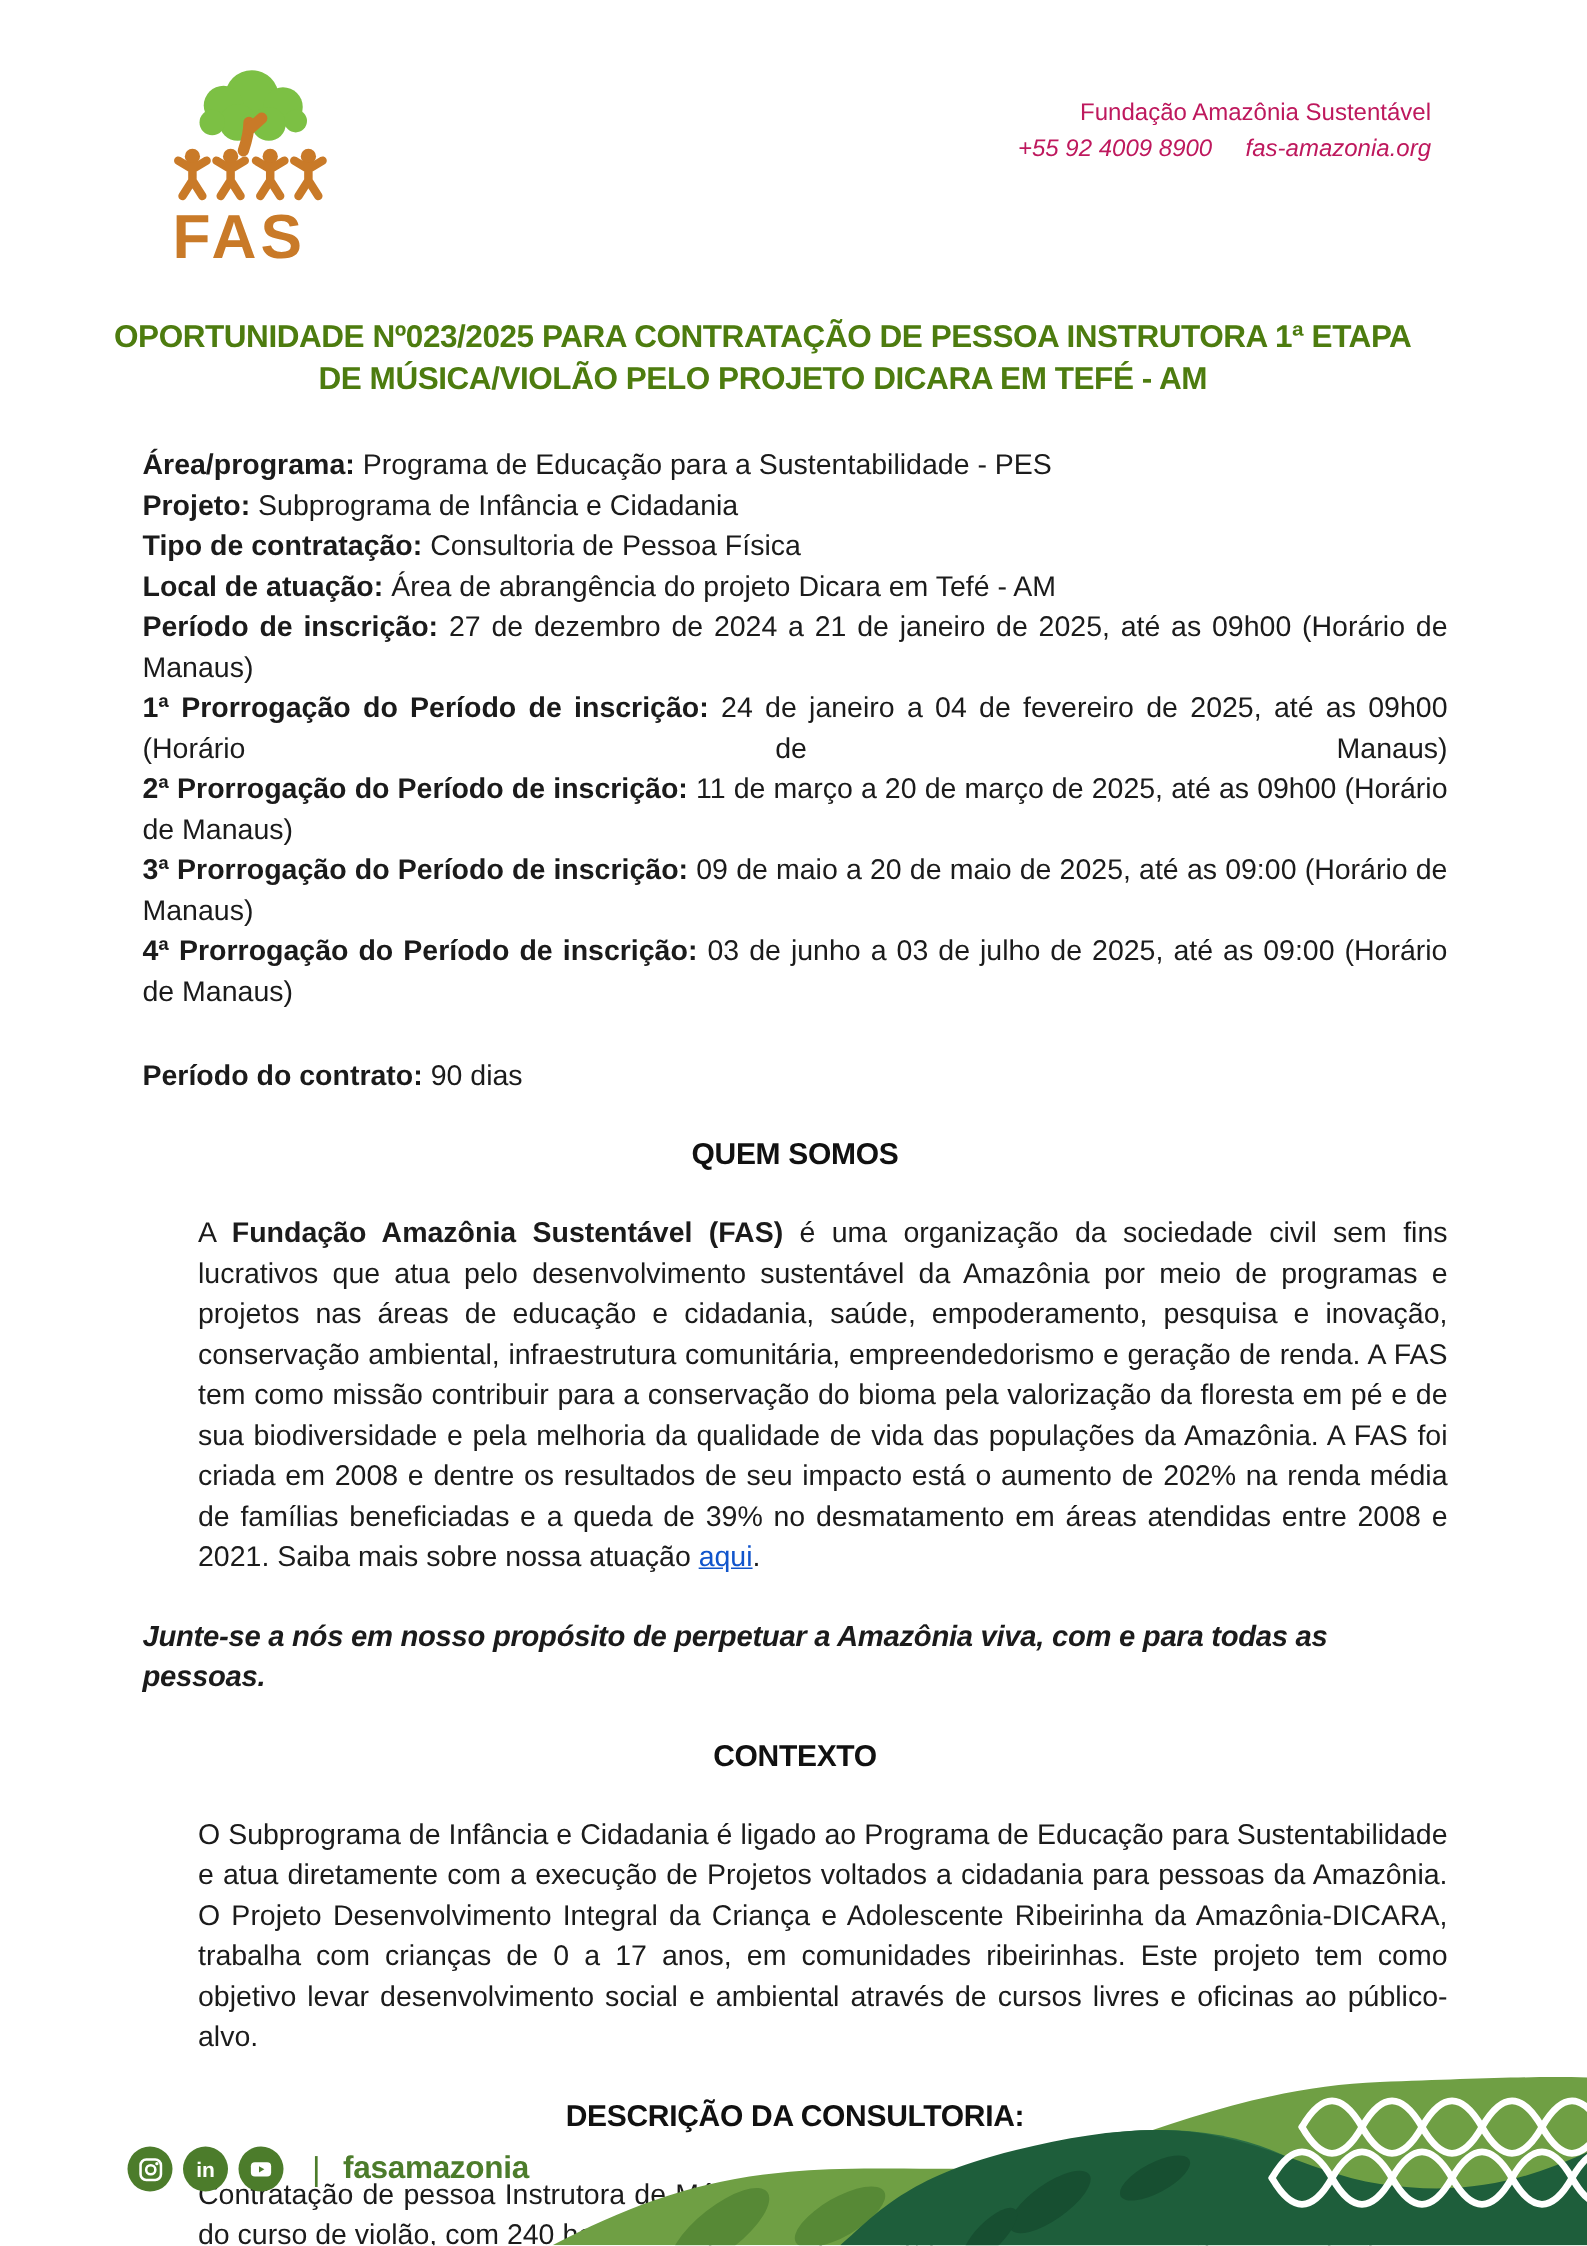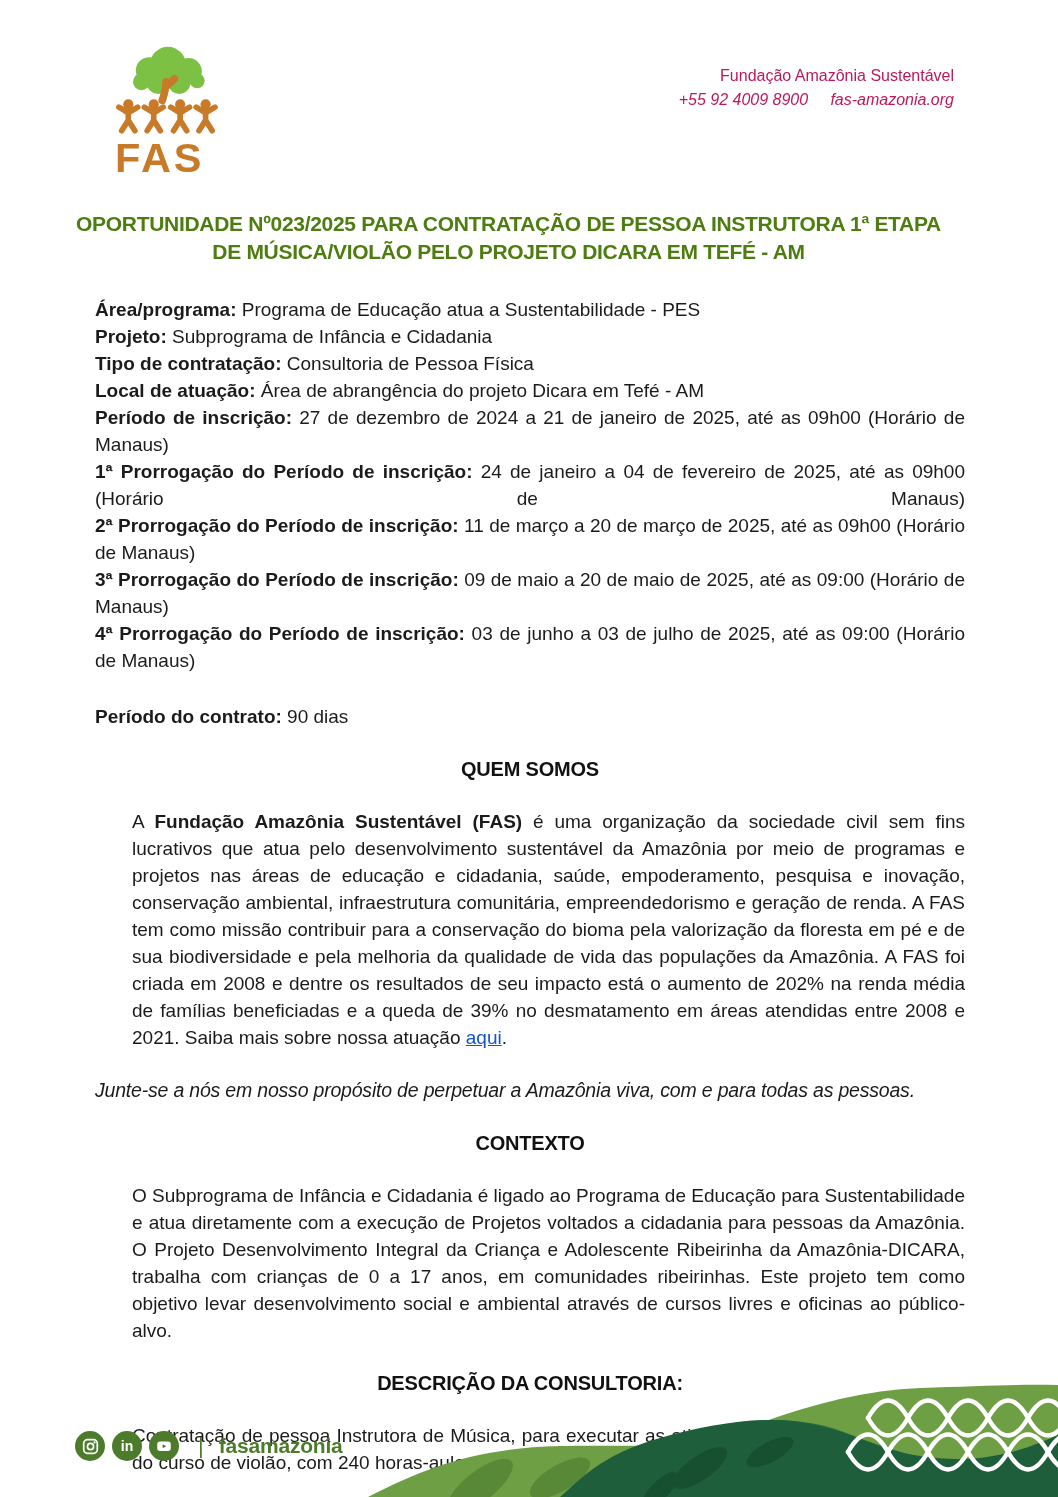--- a/index.html
+++ b/index.html
@@ -60,35 +60,35 @@
     color: #111;
     text-align: center;
   }
   .mt-contract { margin-top: 29px; }
   .mt-sec { margin-top: 28px; }
   .mt-para { margin-top: 27px; margin-left: 37px; }
   .tagline {
     margin-top: 26px;
     font-size: 19.5px;
     line-height: 27px;
-    font-weight: 400;
+    font-weight: 700;
     font-style: italic;
     letter-spacing: -0.2px;
   }
   .link { color: #1155CC; text-decoration: underline; cursor: pointer; }
   
   .footer-art {
     position: absolute;
     left: 0; bottom: 0;
     width: 1058px; height: 137px;
     pointer-events: none;
   }
   .footer-social {
     position: absolute;
-    left: 75px; bottom: 36px;
+    left: 85px; bottom: 36px;
     display: flex;
     align-items: center;
     gap: 7px;
     z-index: 2;
   }
   .soc-circle {
     width: 30px; height: 30px;
     border-radius: 50%;
     background: #4C7C2B;
     display: flex; align-items: center; justify-content: center;
@@ -169,21 +169,21 @@
     </div>
   </div>
 
   <div class="doc-title">
     <div>OPORTUNIDADE Nº023/2025 PARA CONTRATAÇÃO DE PESSOA INSTRUTORA 1ª ETAPA</div>
     <div>DE MÚSICA/VIOLÃO PELO PROJETO DICARA EM TEFÉ - AM</div>
   </div>
 
   <div class="content">
 
-    <p class="line"><strong>Área/programa:</strong><span> Programa de Educação atua a Sustentabilidade - PES</span></p>
+    <p class="line"><strong>Área/programa:</strong><span> Programa de Educação para a Sustentabilidade - PES</span></p>
     <p class="line"><strong>Projeto:</strong><span> Subprograma de Infância e Cidadania</span></p>
     <p class="line"><strong>Tipo de contratação:</strong><span> Consultoria de Pessoa Física</span></p>
     <p class="line"><strong>Local de atuação:</strong><span> Área de abrangência do projeto Dicara em Tefé - AM</span></p>
 
     <p class="line jl"><strong>Período de inscrição:</strong><span> 27 de dezembro de 2024 a 21 de janeiro de 2025, até as 09h00 (Horário de</span></p>
     <p class="line">Manaus)</p>
 
     <p class="line jl"><strong>1ª Prorrogação do Período de inscrição:</strong><span> 24 de janeiro a 04 de fevereiro de 2025, até as 09h00</span></p>
     <p class="line jl">(Horário de Manaus)</p>
 

